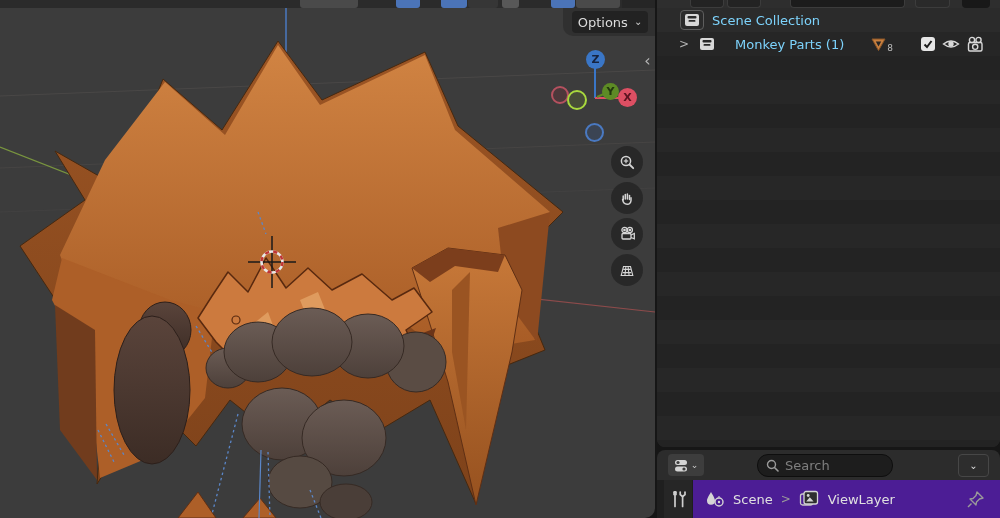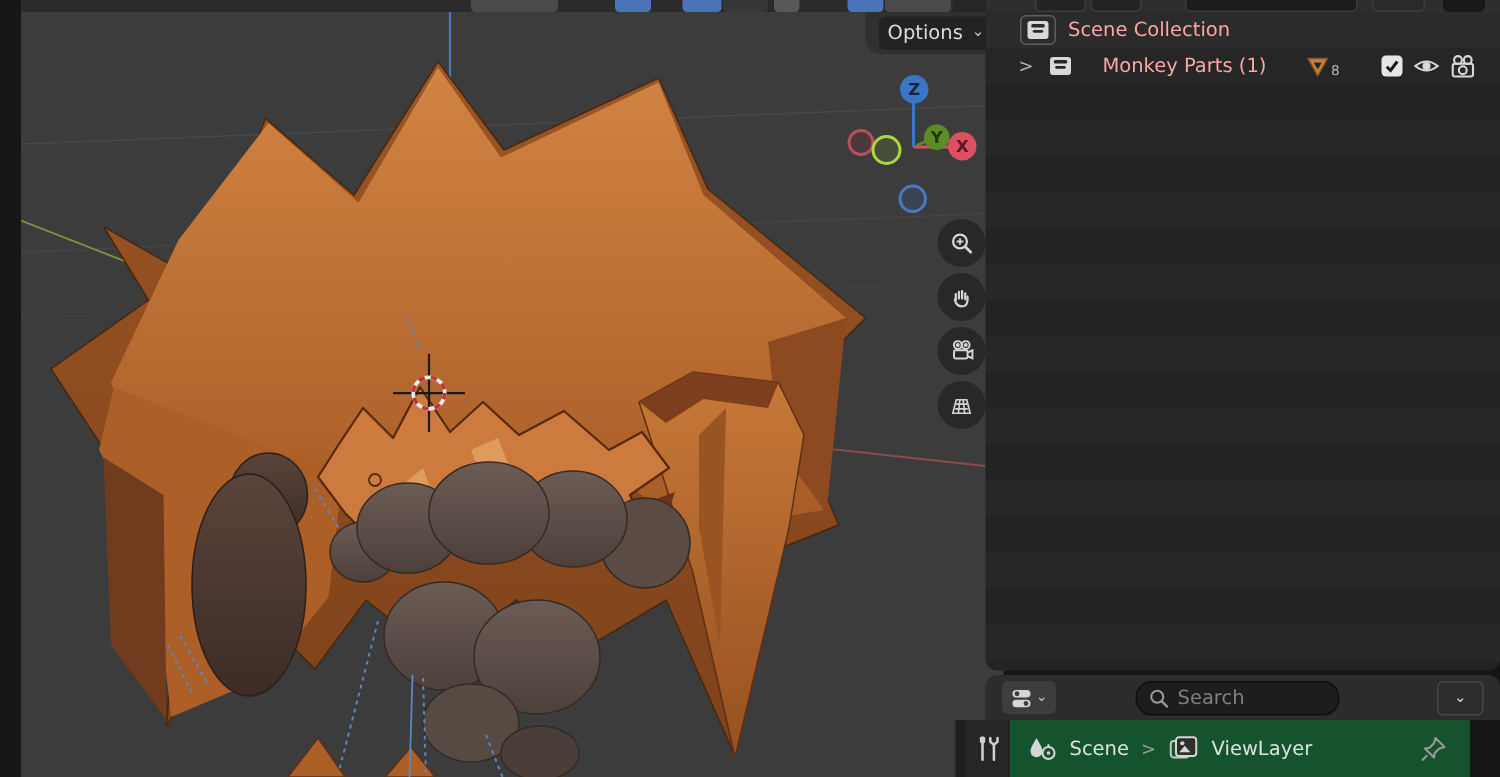--- a/index.html
+++ b/index.html
@@ -1,21 +1,21 @@
 <!DOCTYPE html>
 <html><head>
 <meta charset="utf-8">
 <style>
   * { margin:0; padding:0; box-sizing:border-box; }
   body { background:#161616; font-family:"DejaVu Sans", sans-serif; }
   .app { position:relative; width:1000px; height:518px; background:#161616; overflow:hidden; }
   .abs { position:absolute; }
 
   
-  .viewport { left:14px; top:0; width:655px; height:518px; background:#3c3c3c; border-radius:0 0 10px 0; overflow:hidden; }
+  .viewport { left:0; top:0; width:655px; height:518px; background:#3c3c3c; border-radius:0 0 10px 0; overflow:hidden; }
   .vp-topstrip { left:0; top:0; width:655px; height:8px; background:#2b2b2b; }
   .pbtn { position:absolute; top:0; height:8px; border-radius:0 0 3px 3px; }
   .options-backdrop { left:563px; top:8px; width:92px; height:28px; background:rgba(30,30,30,.38); border-radius:0 0 0 10px; }
   .options-btn { left:572px; top:11px; width:76px; height:22px; background:#222222; border-radius:4px;
     display:flex; align-items:center; justify-content:center; gap:6px; color:#dcdcdc; font-size:13px; cursor:default; }
   .options-btn .chev { font-size:10px; color:#cfcfcf; line-height:1; }
   .vp-svg { left:0; top:0; }
 
   
   .gizmo { left:548px; top:40px; width:100px; height:110px; }
@@ -24,40 +24,40 @@
   .collapse { left:640px; top:50px; width:15px; height:22px; color:#b5b5b5; font-size:16px; line-height:22px; text-align:center; }
 
   .navbtn { width:32px; height:32px; border-radius:50%; background:rgba(38,38,38,.88);
             display:flex; align-items:center; justify-content:center; }
 
   
   .outliner { left:657px; top:0; width:343px; height:447px; background:#262626; border-radius:0 0 8px 8px; overflow:hidden; }
   .ol-sliver { left:0; top:0; width:343px; height:8px; background:#2e2e2e; }
   .sliver-shape { position:absolute; top:0; height:8px; border-radius:0 0 4px 4px; }
   .ol-row { position:absolute; left:0; width:343px; height:24px; display:flex; align-items:center; }
-  .ol-label { color:#fca5a5; font-size:13px; white-space:nowrap; }
+  .ol-label { color:#7dd3fc; font-size:13px; white-space:nowrap; }
   .stripes { left:0; top:56px; width:343px; height:391px;
     background:repeating-linear-gradient(to bottom, #232323 0px, #232323 24px, #272727 24px, #272727 48px); }
   .colicon-outline { border:1px solid #5e5e5e; border-radius:4px; padding:2px 3px; display:flex; align-items:center; }
   .chev-expand { color:#b4b4b4; font-size:12px; width:14px; text-align:center; }
   .count { color:#bdbdbd; font-size:9px; }
 
   
   .props-header { left:657px; top:450px; width:343px; height:30px; background:#2c2c2c; border-radius:8px 8px 0 0; }
   .etype-btn { left:11px; top:4px; width:36px; height:22px; background:#3d3d3d; border-radius:4px;
     display:flex; align-items:center; justify-content:center; gap:2px; }
   .etype-btn .chev { color:#cccccc; font-size:9px; }
   .search-field { left:100px; top:4px; width:136px; height:23px; background:#1d1d1d; border:1px solid #0e0e0e;
     border-radius:11px; display:flex; align-items:center; padding:0 8px; gap:6px; }
   .search-field input { background:transparent; border:none; outline:none; color:#cfcfcf; font-size:13px; width:90px;
     font-family:"DejaVu Sans", sans-serif; }
   .search-field input::placeholder { color:#7f7f7f; }
   .dd-btn { left:301px; top:4px; width:31px; height:23px; background:#2d2d2d; border:1px solid #474747; border-radius:4px;
     display:flex; align-items:center; justify-content:center; color:#dddddd; font-size:10px; }
-  .props-sub { left:637px; top:480px; width:343px; height:38px; background:#14532d; }
+  .props-sub { left:657px; top:480px; width:343px; height:38px; background:#4c1d95; }
   .tabcol { left:0; top:0; width:7px; height:38px; background:#1f1f1f; }
   .tool-tab { left:7px; top:0; width:29px; height:38px; background:#262626; border-right:1px solid #1e1e1e;
     display:flex; align-items:center; justify-content:center; }
   .crumbs { left:48px; top:0; height:38px; display:flex; align-items:center; gap:8px; }
   .crumb-label { color:#e0e0e0; font-size:13px; }
   .crumb-sep { color:#9a9a9a; font-size:12px; }
   .pin { left:306px; top:8px; width:24px; height:24px; display:flex; align-items:center; justify-content:center; }
 </style>
 </head>
 <body>

